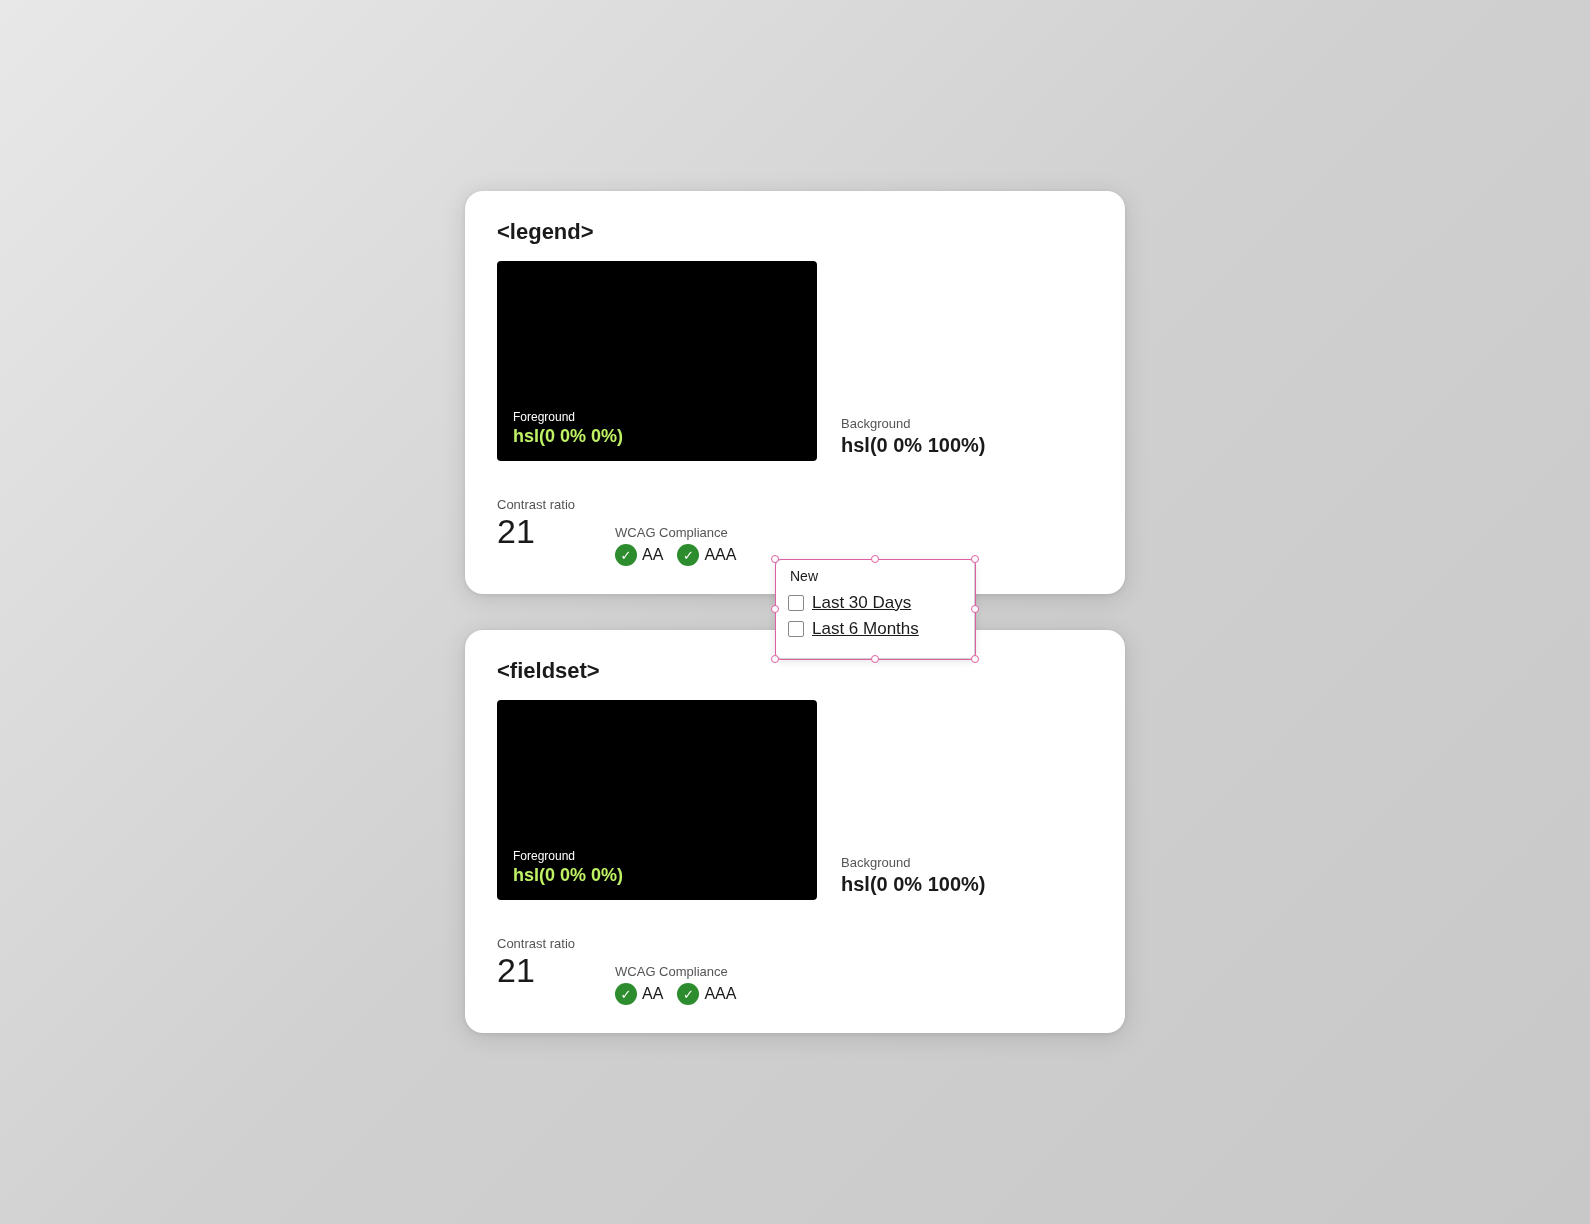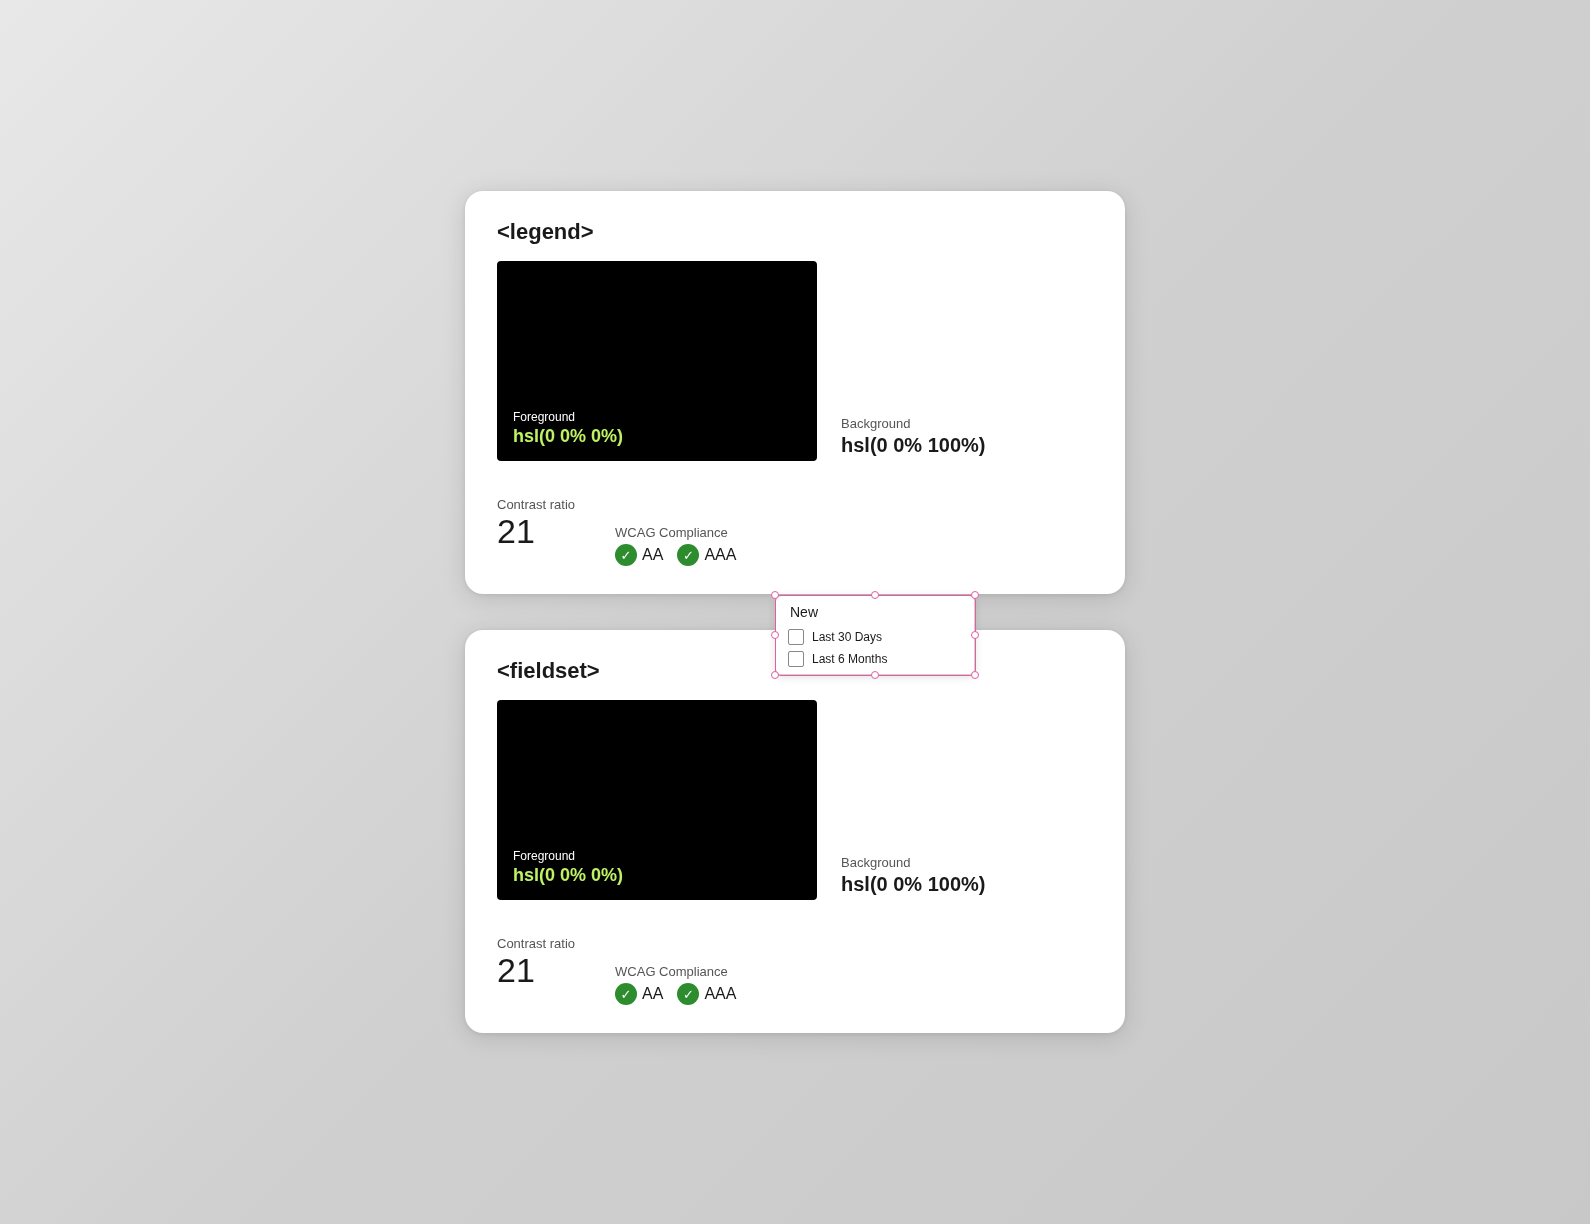--- a/index.html
+++ b/index.html
@@ -160,24 +160,23 @@
 
     
     .floating-dropdown {
       position: absolute;
       top: 368px;
       left: 310px;
       z-index: 100;
       background: #ffffff;
       border: 1.5px solid #d0d0d0;
       border-radius: 6px;
-      padding: 8px 12px 4px 12px;
+      padding: 8px 12px 16px 12px;
       box-shadow: 0 2px 8px rgba(0,0,0,0.12);
       min-width: 200px;
-      margin-top: 36px;
     }
 
     
     .floating-dropdown::before {
       content: '';
       position: absolute;
       top: -1.5px;
       left: -1.5px;
       right: -1.5px;
       bottom: -1.5px;
@@ -211,22 +210,23 @@
       font-weight: 500;
       margin-bottom: 6px;
       padding-left: 2px;
     }
 
     .dropdown-item {
       display: flex;
       align-items: center;
       gap: 8px;
       padding: 3px 0;
-      font-size: 12px;
-      color: #1a1a1a;
+      font-size: 17px;
+      color: #1a1a1a;
+      text-decoration: underline;
     }
 
     .dropdown-checkbox {
       width: 16px;
       height: 16px;
       border: 1.5px solid #888;
       border-radius: 2px;
       background: white;
       flex-shrink: 0;
     }

